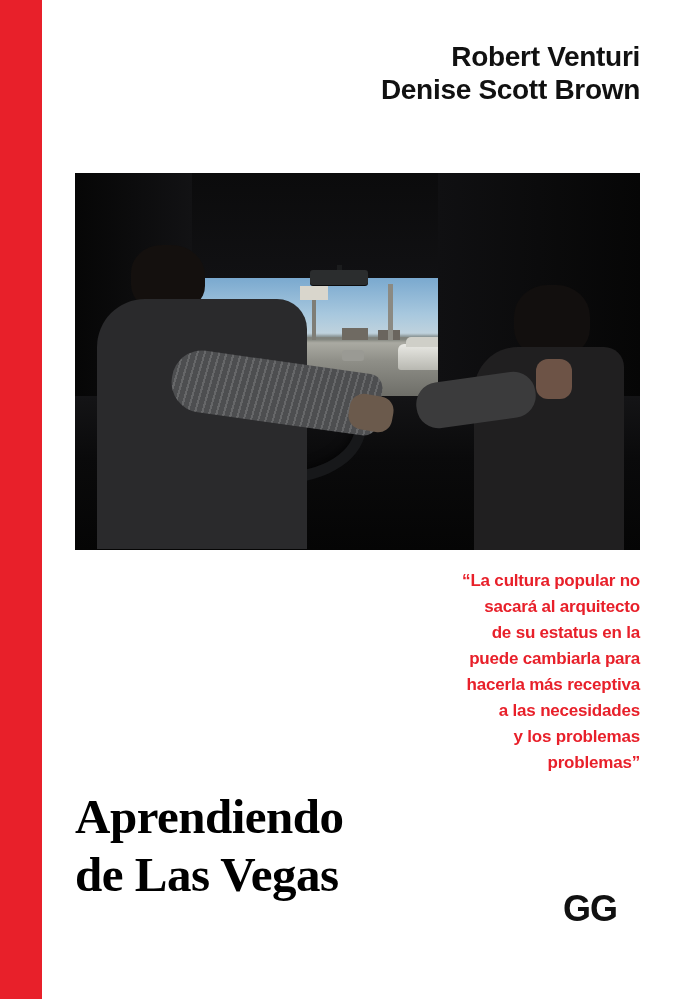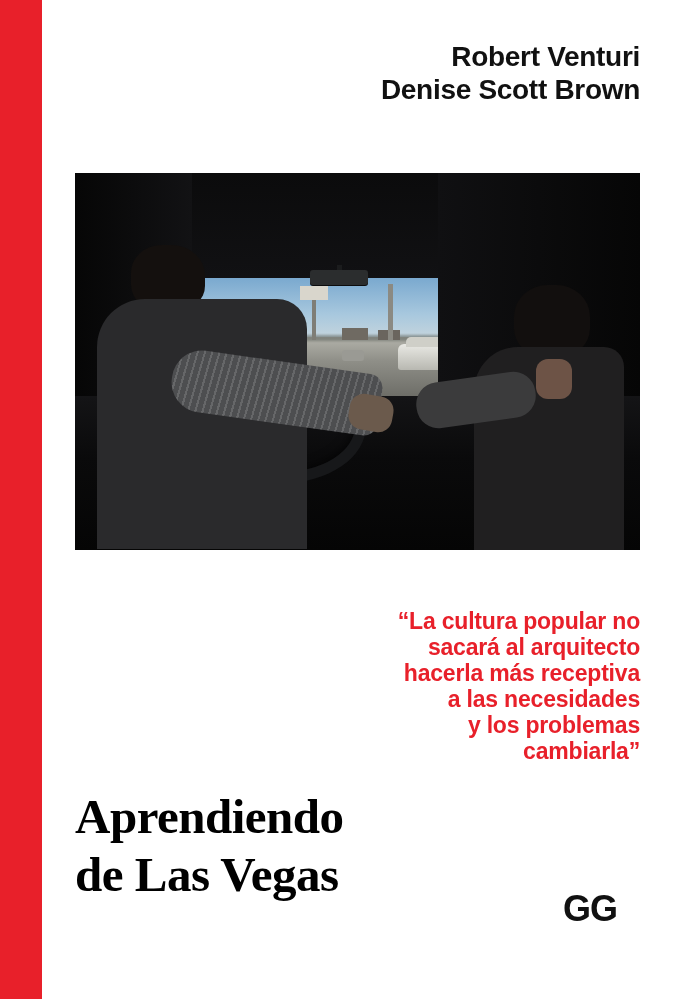--- a/index.html
+++ b/index.html
@@ -308,24 +308,23 @@
   
   .quote {
     position: absolute;
     left: 318px;
     top: 568px;
     width: 280px;
     text-align: right;
     color: #e8202a;
     font-family: "Liberation Sans", sans-serif;
     font-weight: bold;
-    font-size: 23px;
+    font-size: 17px;
     line-height: 26px;
     letter-spacing: -0.2px;
-    margin-top: 40px;
   }
 
   
   .title {
     position: absolute;
     left: 33px;
     top: 788px;
     width: 460px;
     font-family: "Liberation Serif", serif;
     font-weight: bold;
@@ -414,24 +413,26 @@
         <div class="pass-skin"></div>
         <div class="pass-arm"></div>
       </div>
 
     </div>
   </div>
 
   <div class="quote">
     <div>“La cultura popular no</div>
     <div>sacará al arquitecto</div>
+    <div>de su estatus en la</div>
+    <div>puede cambiarla para</div>
     <div>hacerla más receptiva</div>
     <div>a las necesidades</div>
     <div>y los problemas</div>
-    <div>cambiarla”</div>
+    <div>problemas”</div>
   </div>
 
   <div class="title">
     <div>Aprendiendo</div>
     <div>de Las Vegas</div>
   </div>
 
   <div class="logo">GG</div>
 
 </div>

